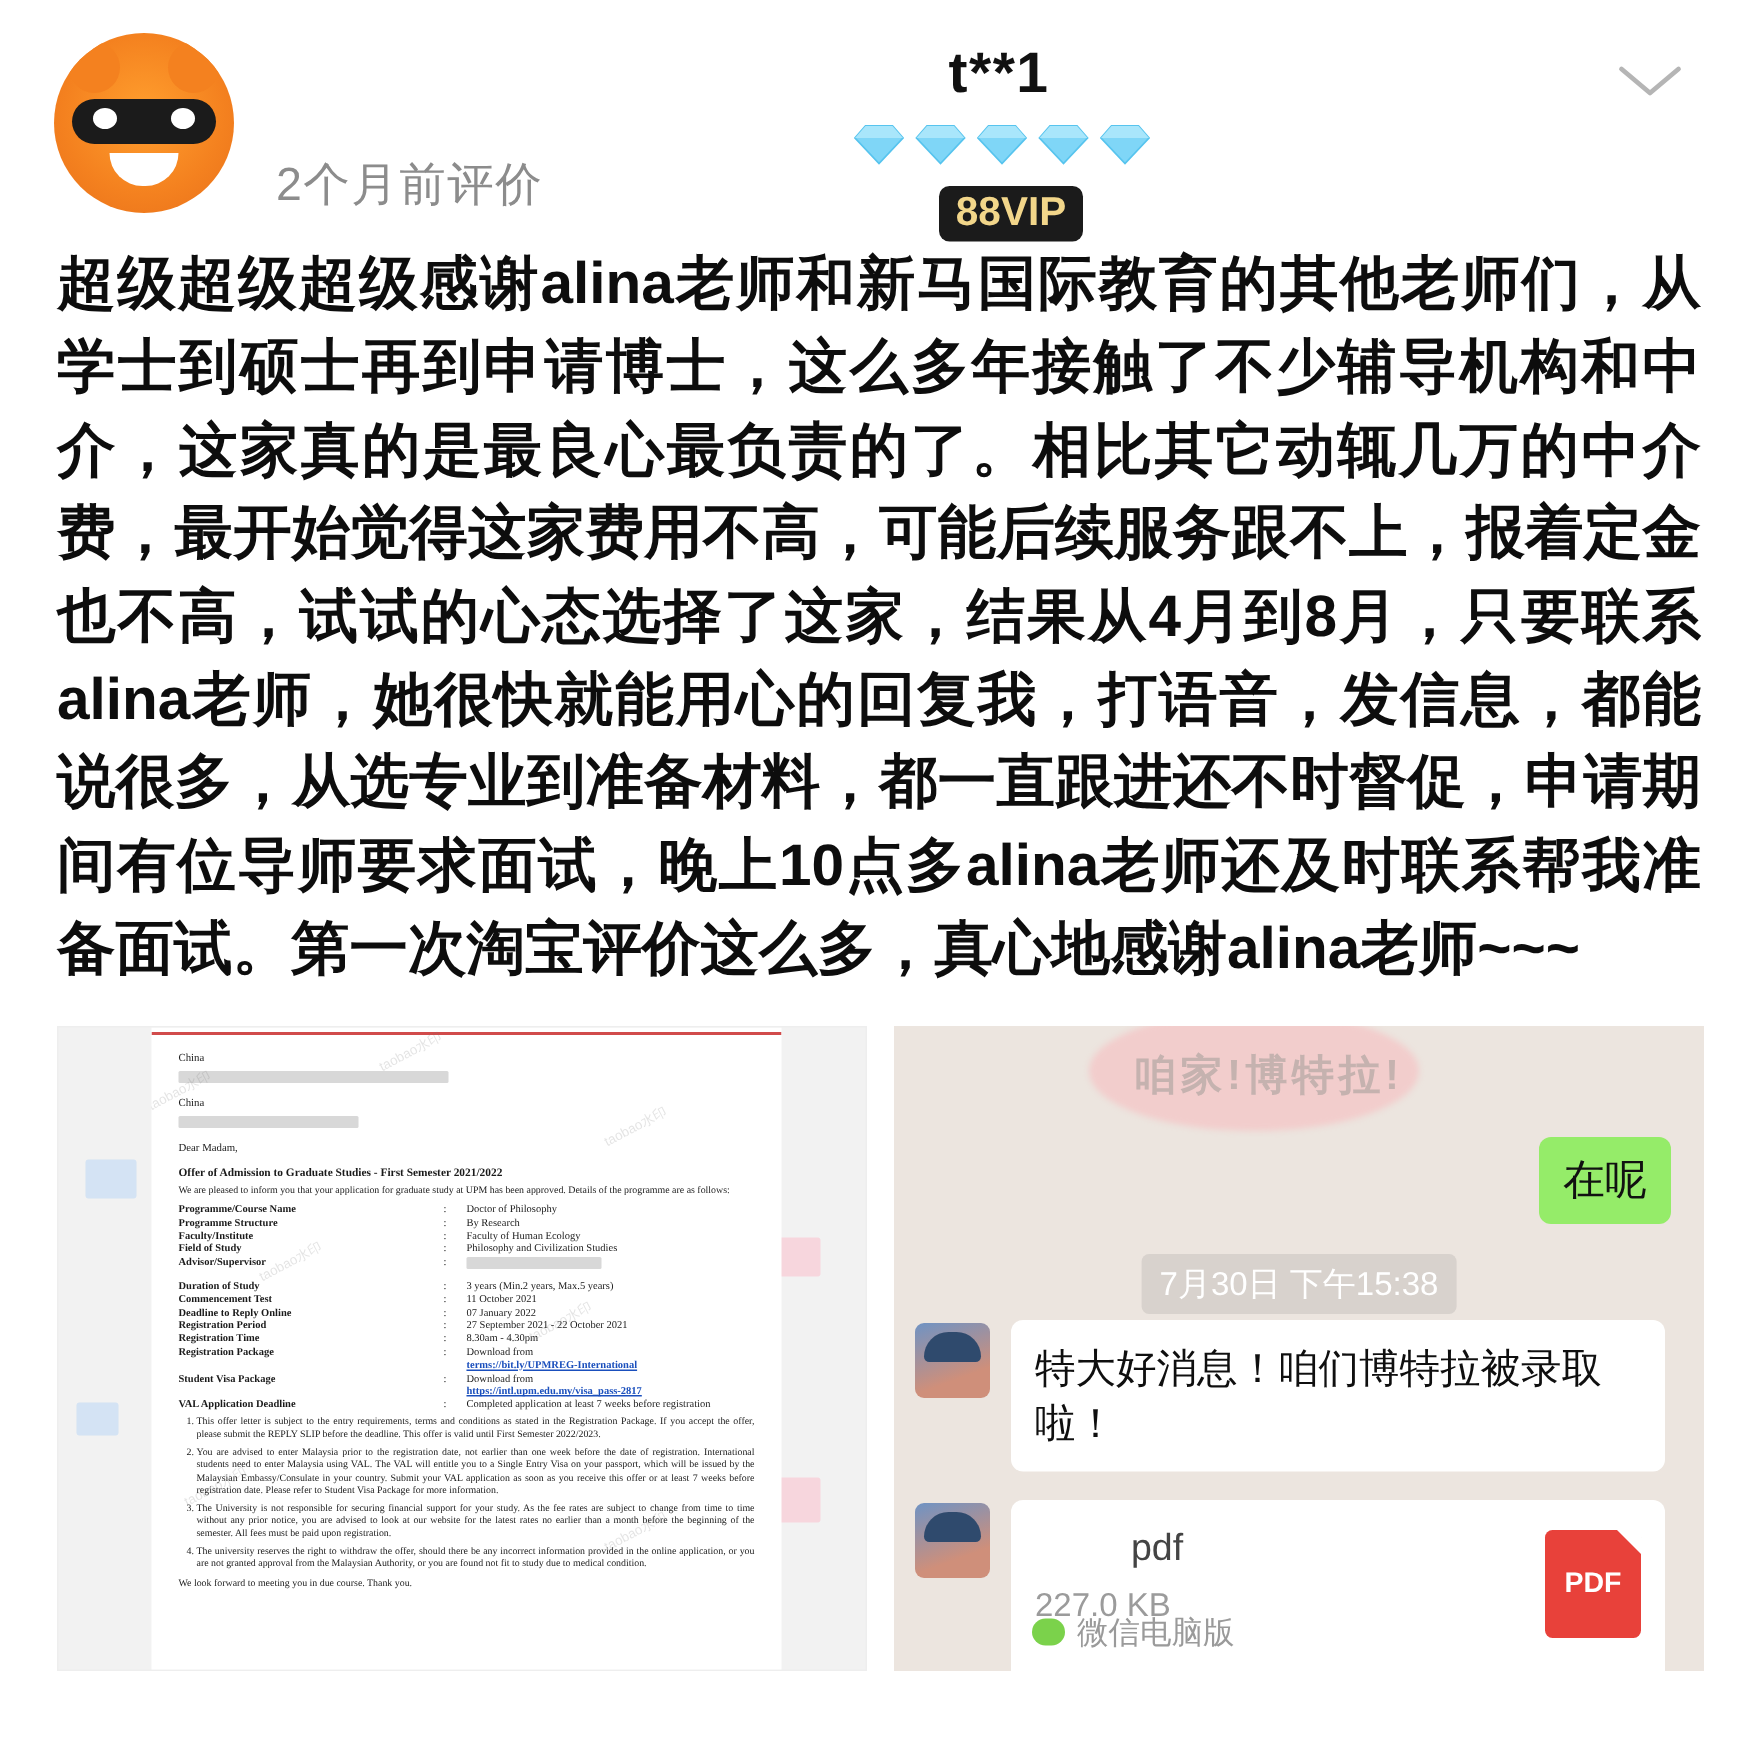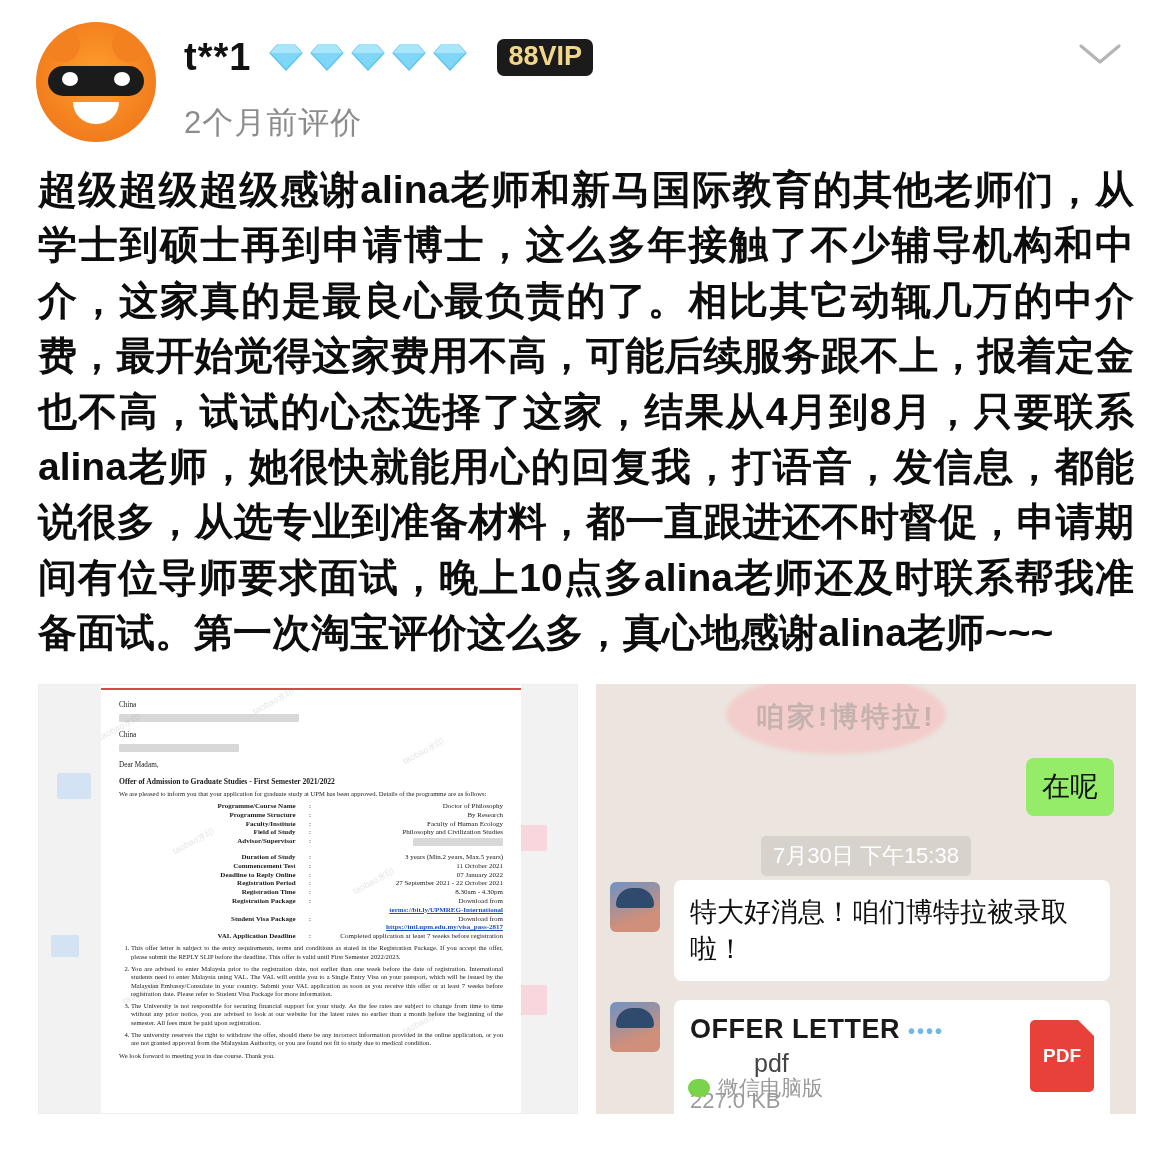--- a/index.html
+++ b/index.html
@@ -82,20 +82,21 @@
     margin-left: 28px;
     padding-top: 8px;
     flex: 1 1 auto;
     min-width: 0;
   }
   .name-row {
     display: flex;
     align-items: center;
     gap: 14px;
     height: 54px;
+    flex-direction: column;
   }
   .user-name {
     font-size: 38px;
     font-weight: 700;
     letter-spacing: 1px;
     color: #111;
     line-height: 1;
   }
   .diamonds {
     display: flex;
@@ -205,21 +206,21 @@
   .doc .topline {
     position: absolute;
     left: 0; right: 0; top: 3px;
     height: 2px;
     background: #d14b4b;
   }
   .doc p { margin: 0 0 3px 0; font-size: 7.2px; line-height: 1.32; }
   .doc .small { font-size: 6.6px; }
   .doc .b { font-weight: 700; }
   .doc .title { font-weight: 700; font-size: 7.6px; margin: 6px 0 3px 0;}
-  .doc table { border-collapse: collapse; font-size: 7px; width: 100%; text-align: right; }
+  .doc table { border-collapse: collapse; font-size: 7px; width: 100%; }
   .doc td { padding: 0.4px 0; vertical-align: top; }
   .doc td.k { width: 46%; }
   .doc td.c { width: 4%; }
   .doc .link { color: #1a4fbd; text-decoration: underline; }
   .doc .redact {
     display: inline-block;
     height: 8px;
     background: #d8d8d8;
     vertical-align: middle;
     border-radius: 1px;
@@ -575,21 +576,20 @@
 
         <div class="bubble-out">在呢</div>
 
         <div class="ts">7月30日 下午15:38</div>
 
         <div class="avatar-sq" style="left:14px; top:198px;"></div>
         <div class="bubble-in" style="left:78px; top:196px; width:404px;">特大好消息！咱们博特拉被录取啦！</div>
 
         <div class="avatar-sq" style="left:14px; top:318px;"></div>
         <div class="card-file" style="left:78px; top:316px; width:404px; height:100px;">
-          <div class="fname"><span>OFFER LETTER</span> <span class="dots">••••</span></div>
           <div class="ext">pdf</div>
           <div class="fsize">227.0 KB</div>
           <div class="pdf-ico">PDF</div>
         </div>
 
         <div class="wechat-pc" style="left:92px;">
           <span class="wicon"></span>
           <span>微信电脑版</span>
         </div>
 

